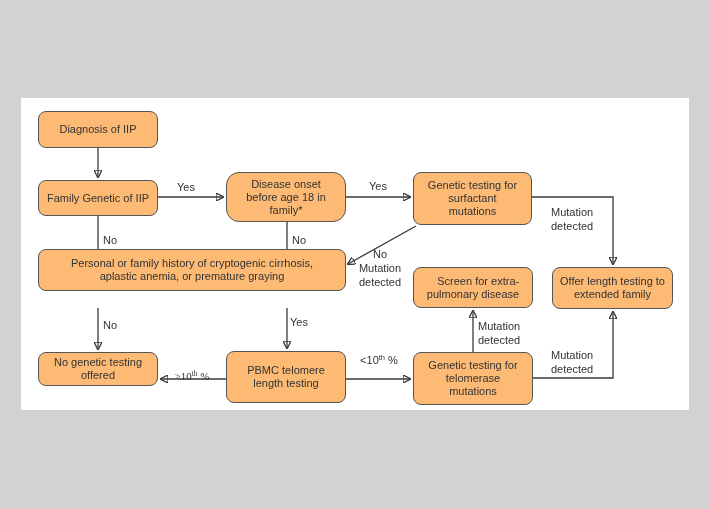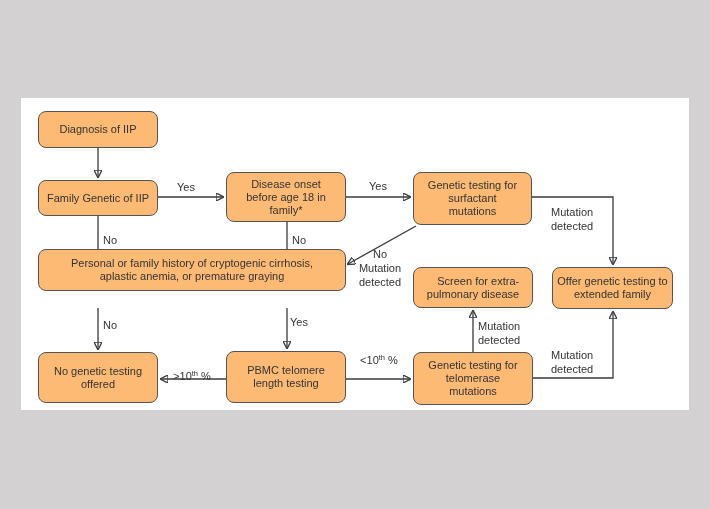--- a/index.html
+++ b/index.html
@@ -56,40 +56,40 @@
   }
   .edge-label.centered { text-align: center; }
   .edge-label sup {
     font-size: 7.5px;
     line-height: 0;
     vertical-align: 4px;
   }
   
   #n-diagnosis      { left: 38px;  top: 111px; width: 120px; height: 37px; }
   #n-family-history { left: 38px;  top: 180px; width: 120px; height: 36px; }
-  #n-disease-onset  { left: 226px; top: 172px; width: 120px; height: 50px; }
+  #n-disease-onset  { left: 226px; top: 172px; width: 120px; height: 50px; border-radius: 13px; }
   #n-surfactant     { left: 413px; top: 172px; width: 119px; height: 53px; }
   #n-personal       { left: 38px;  top: 249px; width: 308px; height: 42px; }
   #n-screen-extra   { left: 413px; top: 267px; width: 120px; height: 41px; text-align: right; }
   #n-offer-extended { left: 552px; top: 267px; width: 121px; height: 42px; }
-  #n-no-testing     { left: 38px;  top: 352px; width: 120px; height: 51px; }
+  #n-no-testing     { left: 38px;  top: 352px; width: 120px; height: 34px; }
   #n-pbmc           { left: 226px; top: 351px; width: 120px; height: 52px; }
   #n-telomerase     { left: 413px; top: 352px; width: 120px; height: 53px; }
   
   #l-yes1   { left: 170px; top: 180px; width: 32px; }
   #l-yes2   { left: 362px; top: 179px; width: 32px; }
   #l-no1    { left: 103px; top: 233px; }
   #l-no2    { left: 292px; top: 233px; }
   #l-nomut  { left: 355px; top: 247px; width: 50px; }
   #l-mut-top{ left: 551px; top: 205px; width: 54px; }
   #l-no3    { left: 103px; top: 318px; }
   #l-yes3   { left: 290px; top: 315px; }
   #l-mut-mid{ left: 478px; top: 319px; width: 54px; }
   #l-mut-bot{ left: 551px; top: 348px; width: 54px; }
-  #l-gt10   { left: 167px; top: 355px; width: 50px; }
+  #l-gt10   { left: 167px; top: 355px; width: 50px; font-family: Liberation Serif, serif; }
   #l-lt10   { left: 354px; top: 339px; width: 50px; }
 </style>
 </head>
 <body>
 
 <div class="stage">
   <div class="panel"></div>
 
   <svg class="edges-svg" viewBox="0 0 710 509" xmlns="http://www.w3.org/2000/svg">
     <defs>
@@ -130,21 +130,21 @@
   </div>
   <div class="node" id="n-personal">
     <span class="node-label">Personal or family history of cryptogenic cirrhosis,
 aplastic anemia, or premature graying</span>
   </div>
   <div class="node" id="n-screen-extra">
     <span class="node-label">Screen for extra-
 pulmonary disease</span>
   </div>
   <div class="node" id="n-offer-extended">
-    <span class="node-label">Offer genetic testing to
+    <span class="node-label">Offer length testing to
 extended family</span>
   </div>
   <div class="node" id="n-no-testing">
     <span class="node-label">No genetic testing
 offered</span>
   </div>
   <div class="node" id="n-pbmc">
     <span class="node-label">PBMC telomere
 length testing</span>
   </div>

